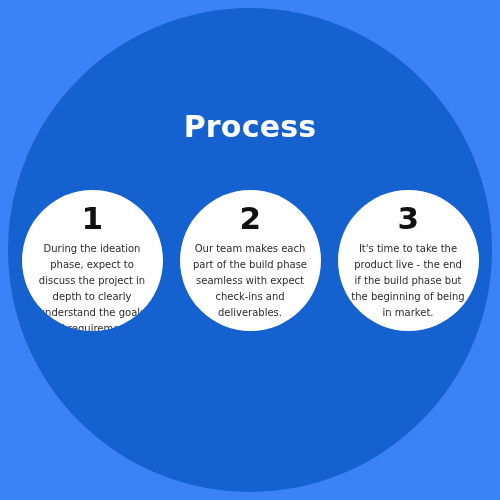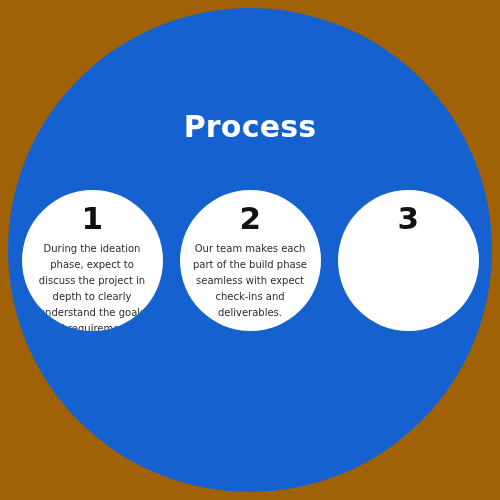--- a/index.html
+++ b/index.html
@@ -94,36 +94,37 @@
     line-height: 16px;
     text-align: center;
     padding: 0 6px;
     box-sizing: border-box;
     width: 100%;
   }
 </style>
 </head>
 <body style="background: rgb(255, 255, 255);">
 
-<div id="infographic" style="background: #a16207;">
+<div id="infographic" style="background: #3b82f6;">
 
   <div id="hero-circle" style="background: rgb(20, 97, 207);"></div>
 
   <div id="page-title" style="color: rgb(255, 255, 255);">Process</div>
 
   <div id="steps-row">
 
     <div class="step-circle" style="background: rgb(255, 255, 255);">
       <div class="step-number" style="color: rgb(17, 17, 17);">1</div>
       <div class="step-text" style="color: rgb(43, 43, 43);">During the ideation phase, expect to discuss the project in depth to clearly understand the goals and requirements.</div>
     </div>
 
     <div class="step-circle" style="background: rgb(255, 255, 255);">
       <div class="step-number" style="color: rgb(17, 17, 17);">2</div>
       <div class="step-text" style="color: rgb(43, 43, 43);">Our team makes each part of the build phase seamless with expect check-ins and deliverables.</div>
     </div>
 
     <div class="step-circle" style="background: rgb(255, 255, 255);">
       <div class="step-number" style="color: rgb(17, 17, 17);">3</div>
+      <div class="step-text" style="color: rgb(43, 43, 43);">It's time to take the product live - the end if the build phase but the beginning of being in market.</div>
     </div>
 
   </div>
 </div>
 
 </body></html>

